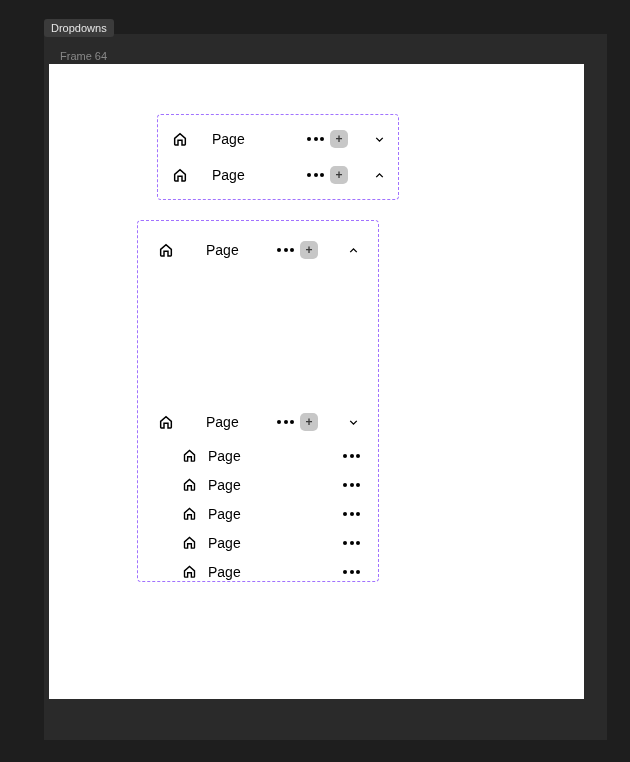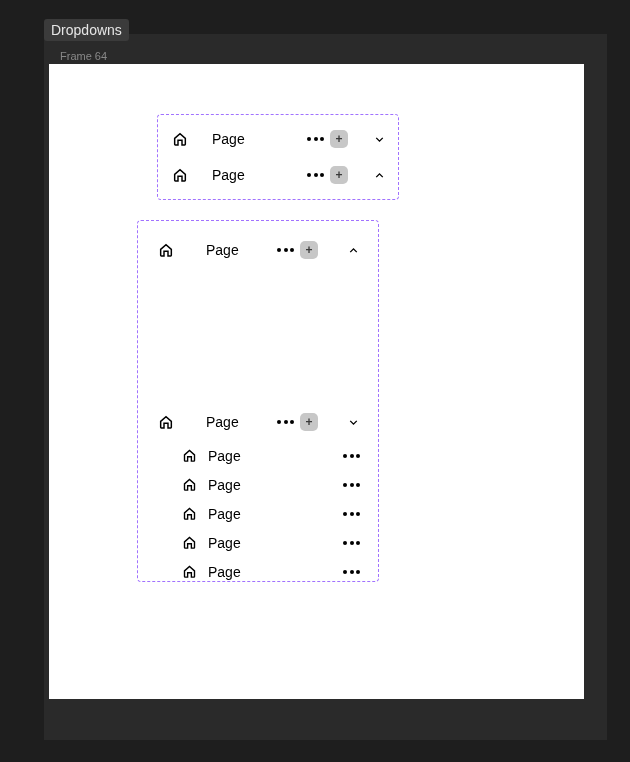--- a/index.html
+++ b/index.html
@@ -10,21 +10,21 @@
       height: 762px;
       overflow: hidden;
       position: relative;
     }
     .tag {
       position: absolute;
       top: 19px;
       left: 44px;
       background: #3b3b3b;
       color: #e6e6e6;
-      font-size: 14px;
+      font-size: 11px;
       padding: 3px 7px;
       border-radius: 3px;
       z-index: 10;
     }
     .outer-panel {
       position: absolute;
       top: 34px;
       left: 44px;
       right: 23px;
       bottom: 22px;

